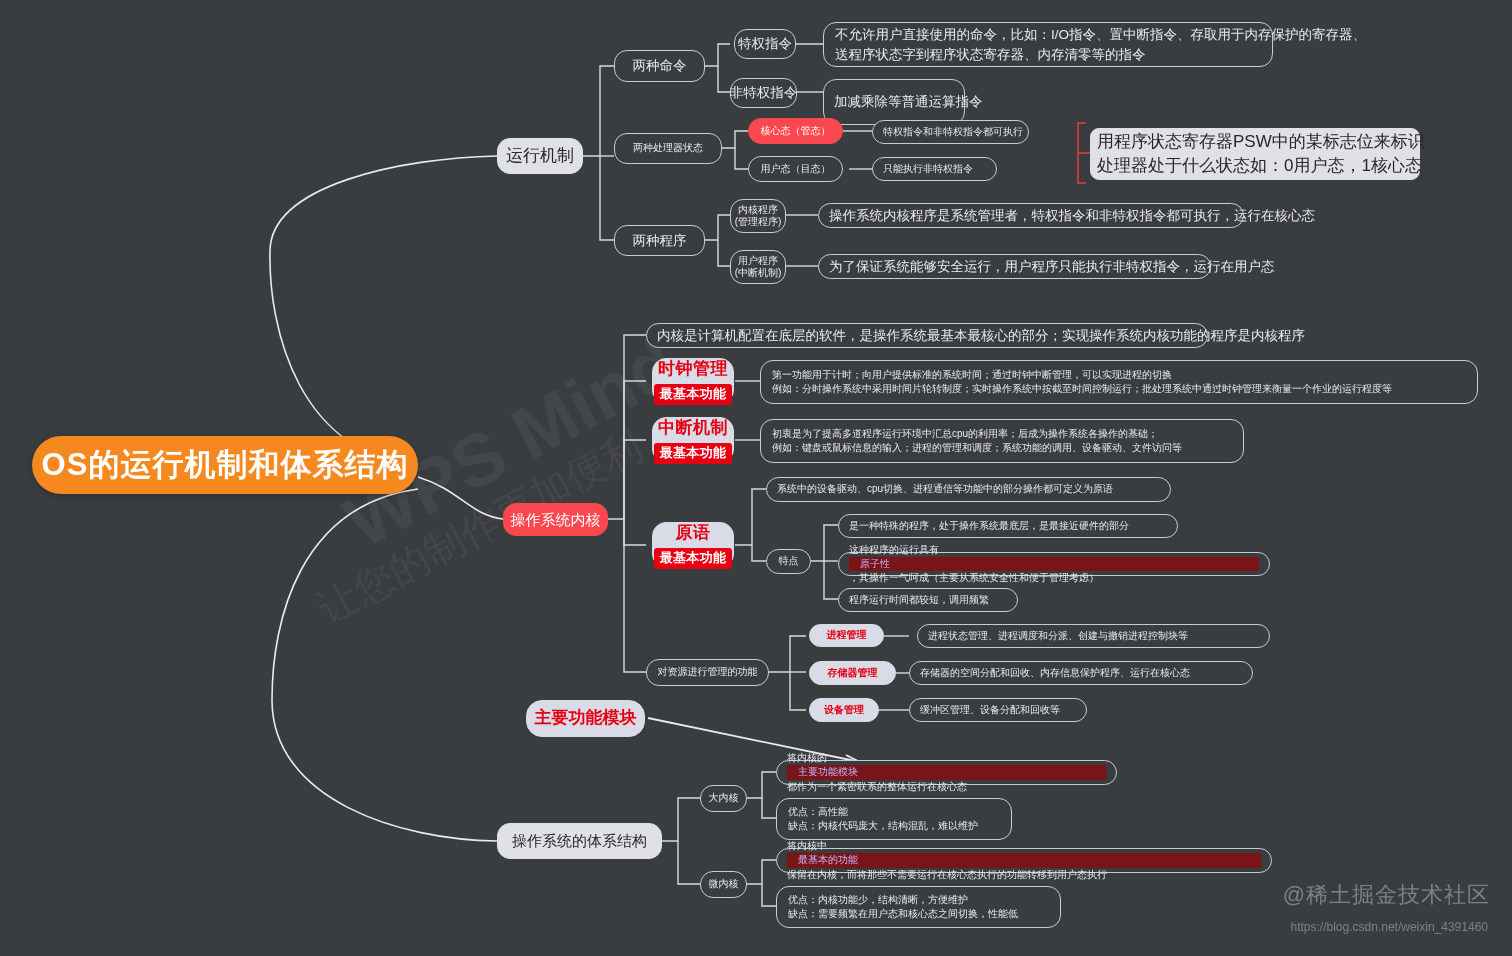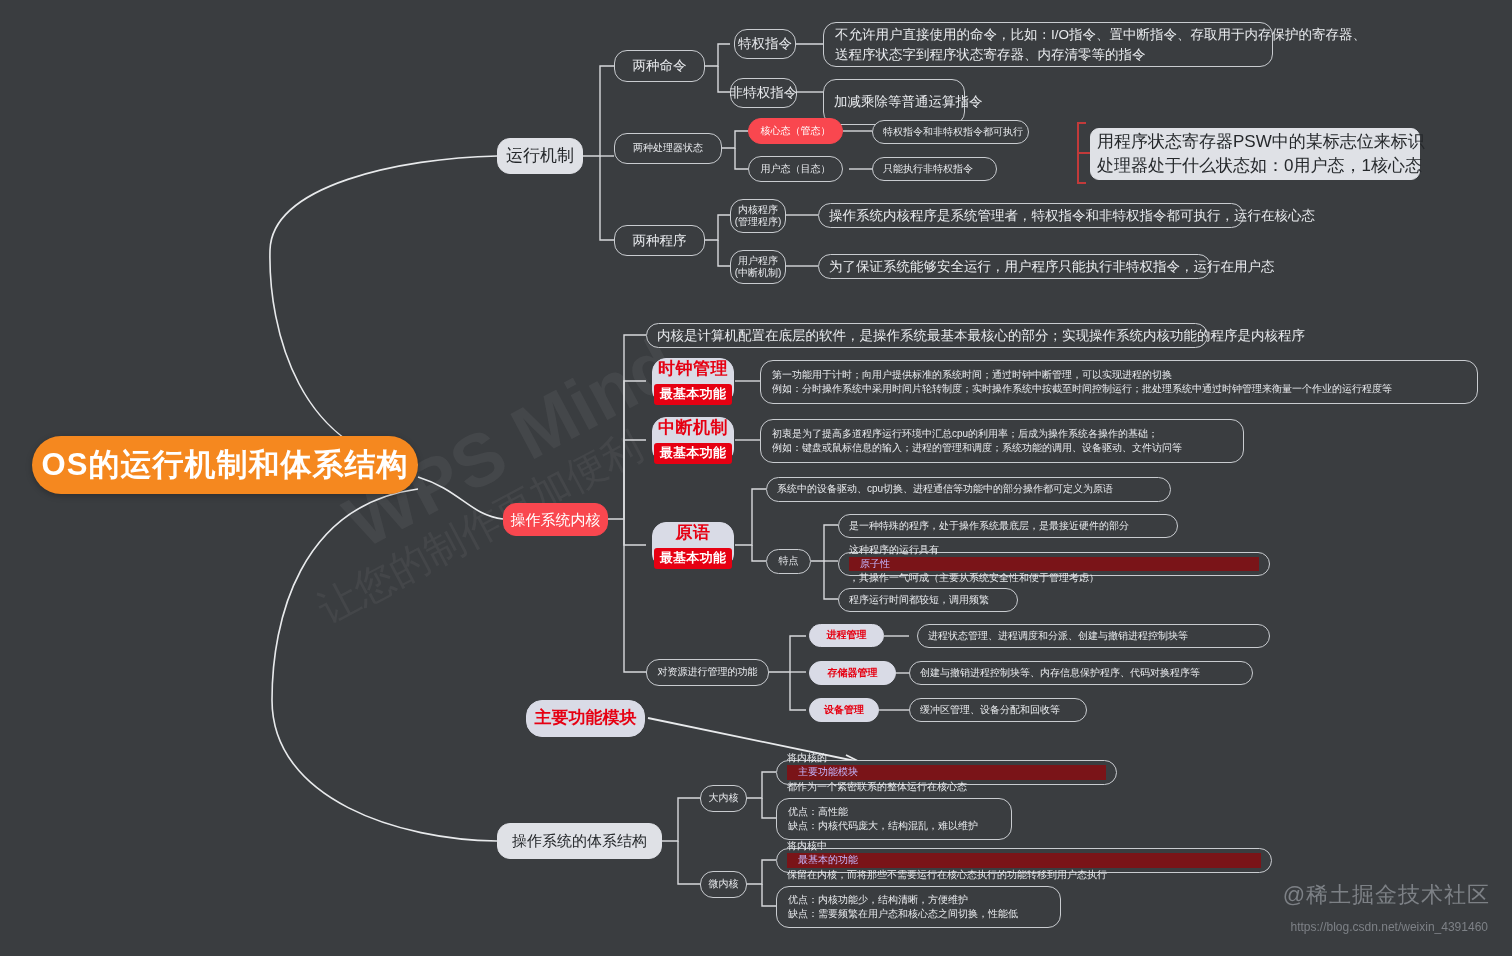--- a/index.html
+++ b/index.html
@@ -251,21 +251,21 @@
   <div class="node n-outline fs12" style="left:838px;top:588px;width:180px;height:24px;">
     <span>程序运行时间都较短，调用频繁</span>
   </div>
 
   <div class="node n-outline fs12 center" style="left:646px;top:659px;width:123px;height:27px;">对资源进行管理的功能</div>
 
   <div class="node n-lav fs12 center" style="left:809px;top:624px;width:75px;height:23px;">进程管理</div>
   <div class="node n-outline fs12" style="left:909px;top:624px;width:353px;height:24px;margin-left:8px;">进程状态管理、进程调度和分派、创建与撤销进程控制块等</div>
 
   <div class="node n-lav fs12 center" style="left:809px;top:661px;width:87px;height:24px;">存储器管理</div>
-  <div class="node n-outline fs12" style="left:909px;top:661px;width:344px;height:24px;">创建与撤销进程控制块等、内存信息保护程序、代码对换程序等</div>
+  <div class="node n-outline fs12" style="left:909px;top:661px;width:344px;height:24px;">存储器的空间分配和回收、内存信息保护程序、运行在核心态</div>
 
   <div class="node n-lav fs12 center" style="left:809px;top:698px;width:70px;height:24px;">设备管理</div>
   <div class="node n-outline fs12" style="left:909px;top:698px;width:178px;height:24px;">缓冲区管理、设备分配和回收等</div>
 
   <div class="node n-lav fs17 center" style="left:526px;top:700px;width:119px;height:37px;border-radius:16px;">主要功能模块</div>
 
   <div class="node n-light fs15 center" style="left:497px;top:823px;width:165px;height:36px;">操作系统的体系结构</div>
 
   <div class="node n-outline fs12 center" style="left:700px;top:785px;width:47px;height:27px;">大内核</div>
   <div class="node n-outline fs12" style="left:776px;top:760px;width:341px;height:25px;">

